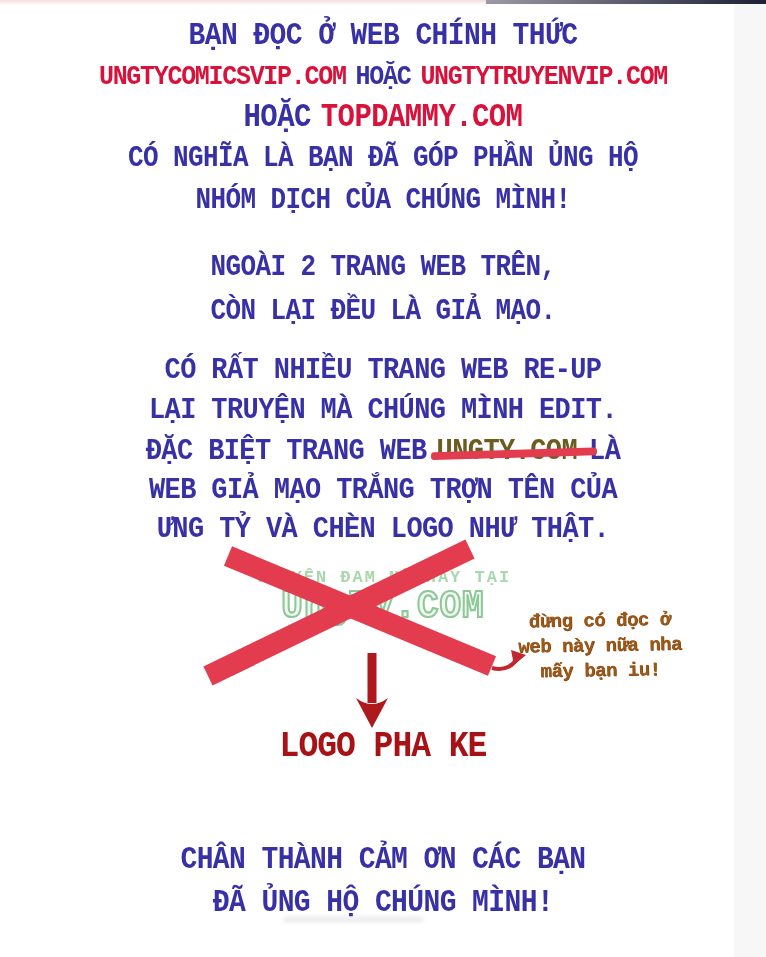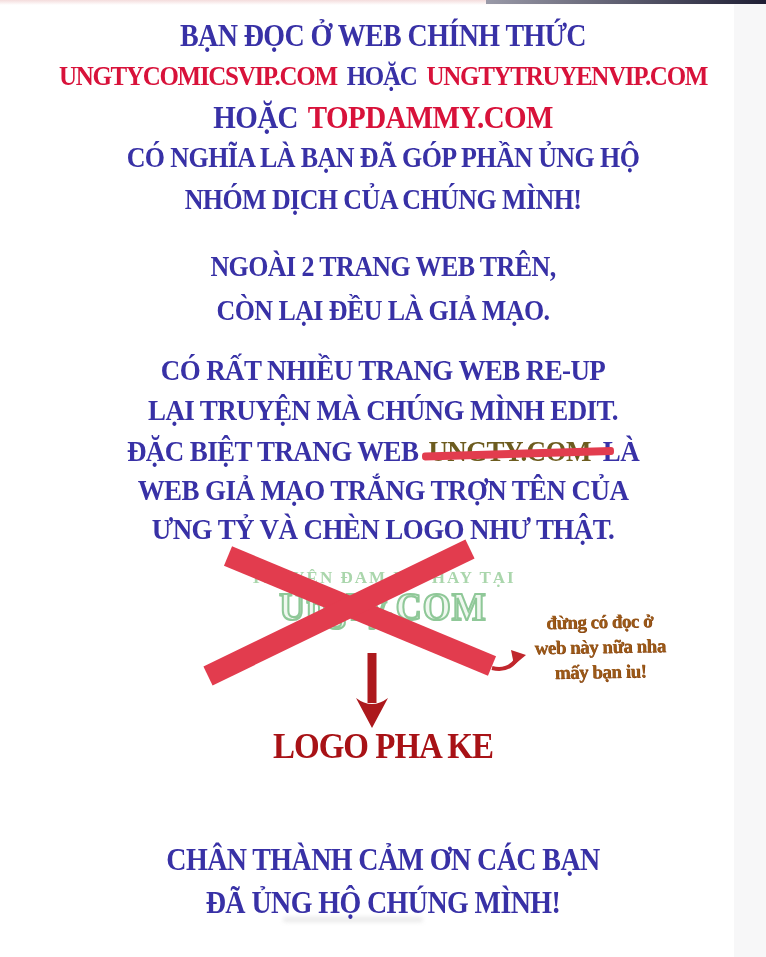--- a/index.html
+++ b/index.html
@@ -1,19 +1,19 @@
 <!DOCTYPE html>
 <html style="--paper: #ffffff; --blue: #3831a6; --red: #d8123a; --dark_red: #a81216; --arrow_red: #ad191d; --cross_red: #e23c4e; --olive: #6d5c1f; --brown: #9b5917; --green: #8fc898; --green_light: #aad6ac;"><head>
 <meta charset="utf-8">
 <style>
   html,body{margin:0;padding:0;background:#ffffff;}
   .page{
     position:relative;width:766px;height:957px;overflow:hidden;
     background:var(--paper,#ffffff);
-    font-family:Liberation Serif, serif;font-weight:bold;
+    font-family:Liberation Mono, monospace;font-weight:bold;
   }
   
   .edge-top{position:absolute;left:0;top:0;width:766px;height:5px;
     background:linear-gradient(to bottom,#f4dcdc,rgba(255,255,255,0));}
   .edge-top-dark{position:absolute;left:486px;top:0;width:280px;height:4px;
     background:linear-gradient(to right,#9a9aa8,#1e1e34);}
   .edge-right{position:absolute;right:0;top:4px;width:32px;height:953px;background:#f7f7f8;}
   .edge-smudge{position:absolute;left:283px;top:917px;width:140px;height:5px;
     background:#e9e9e9;filter:blur(2px);border-radius:3px;}
 

